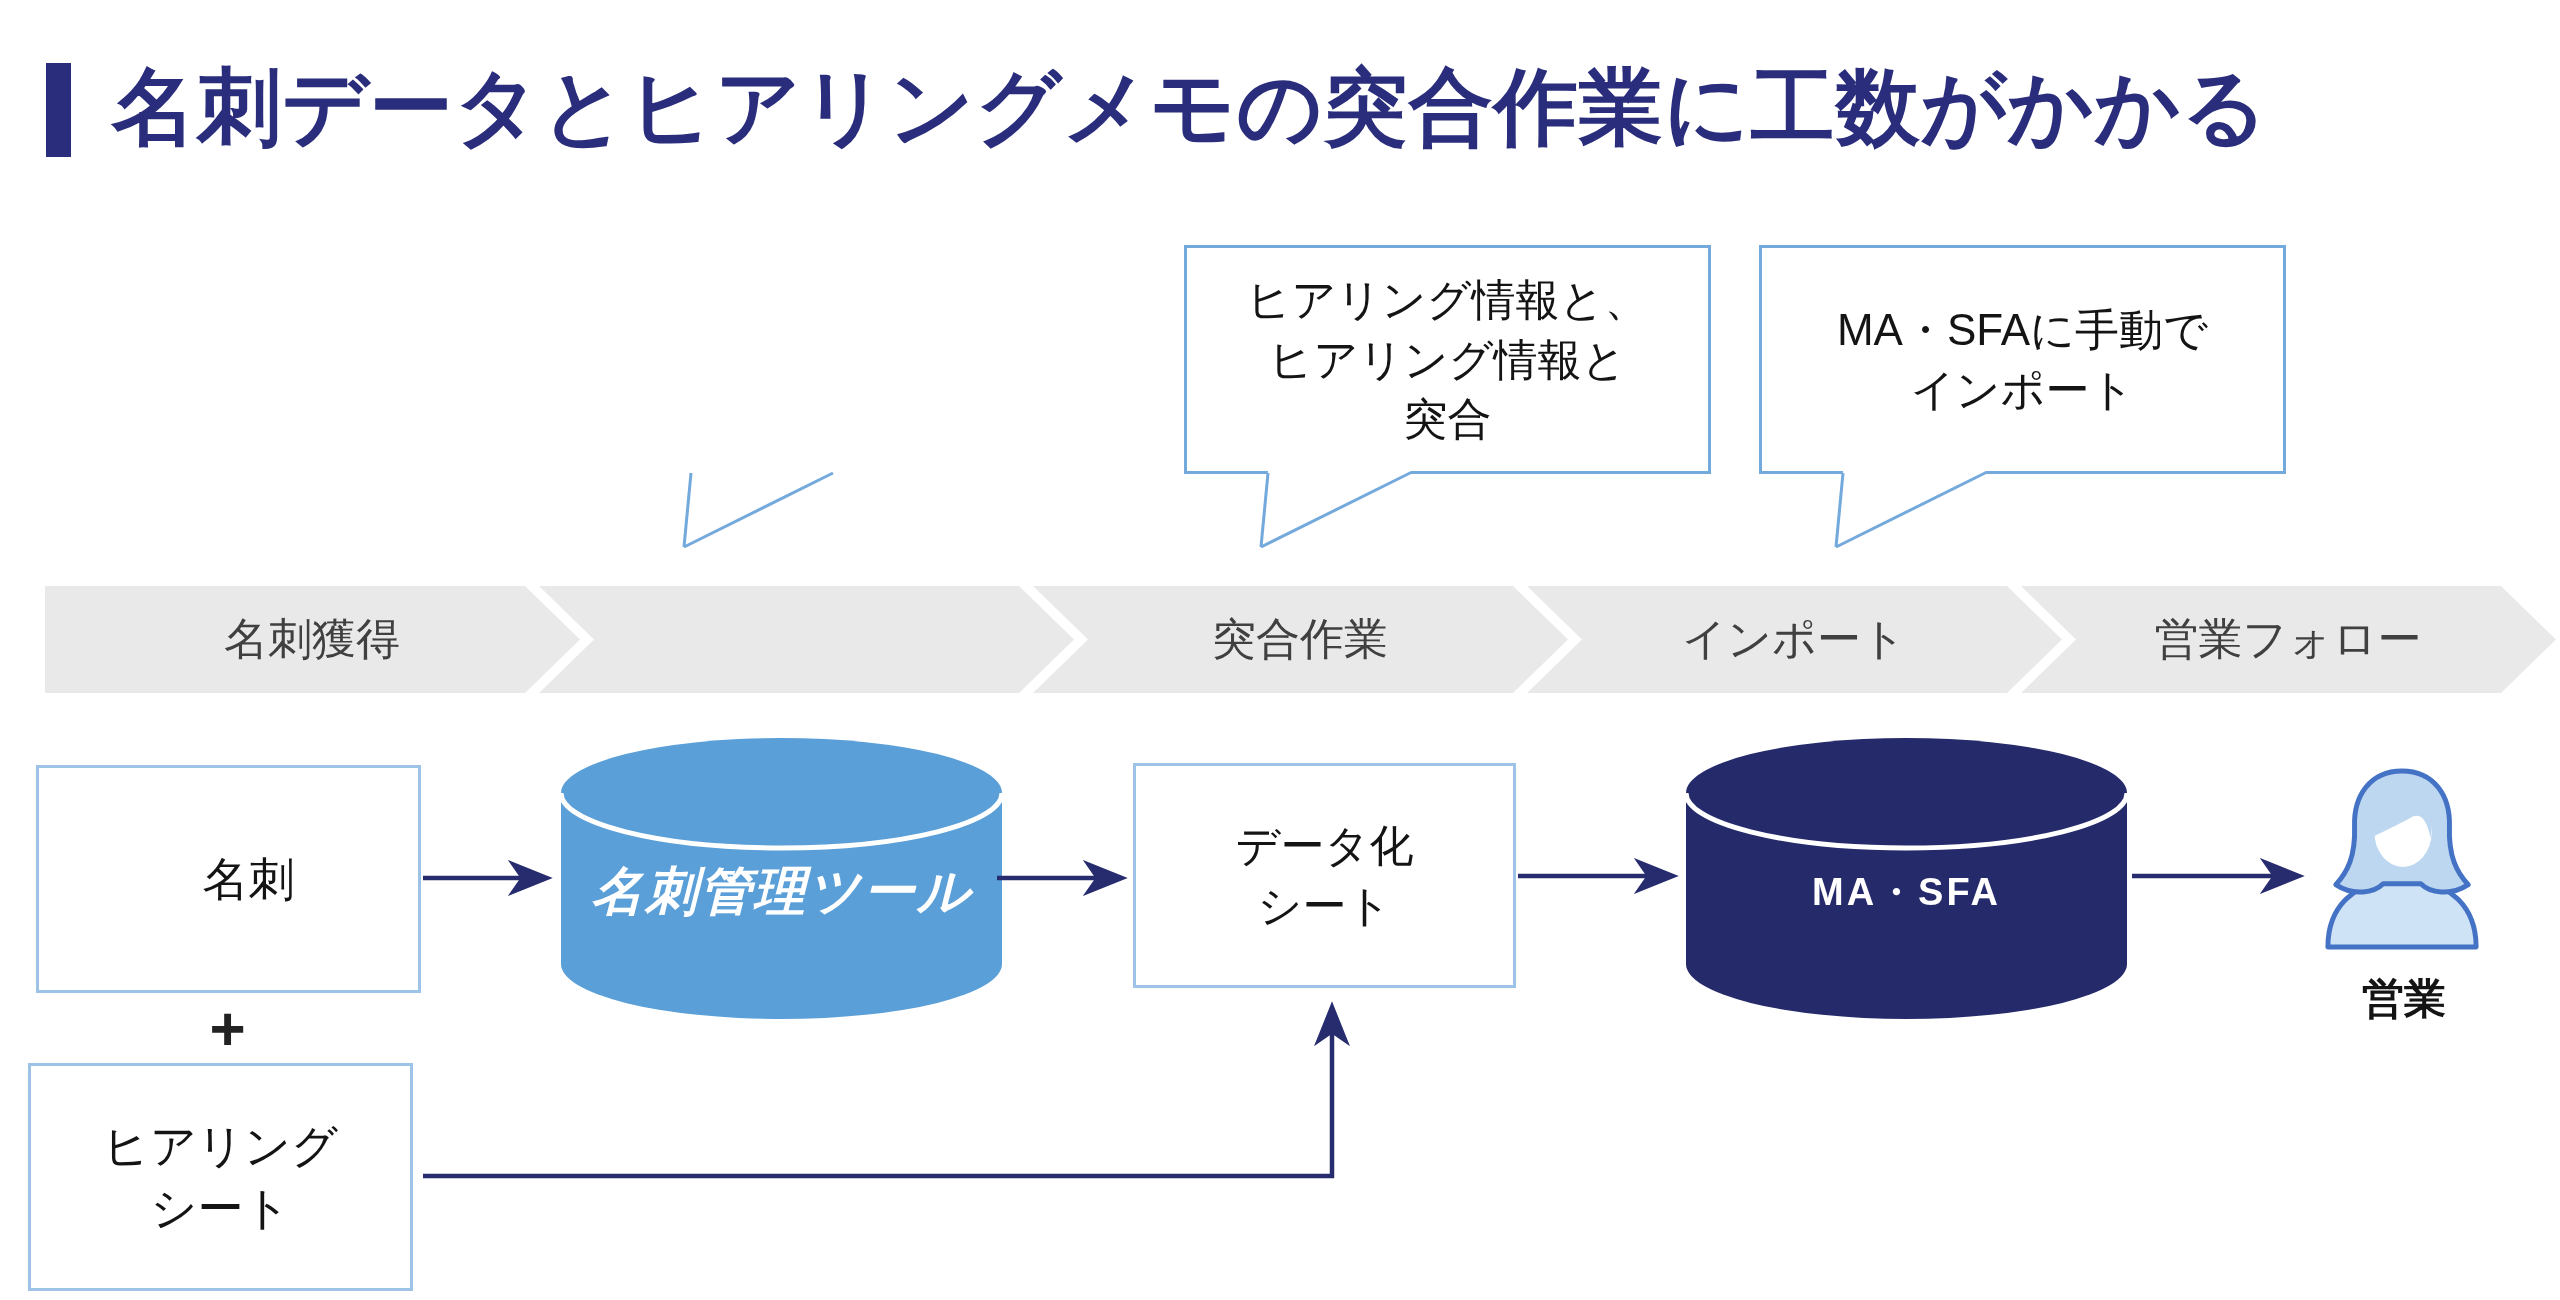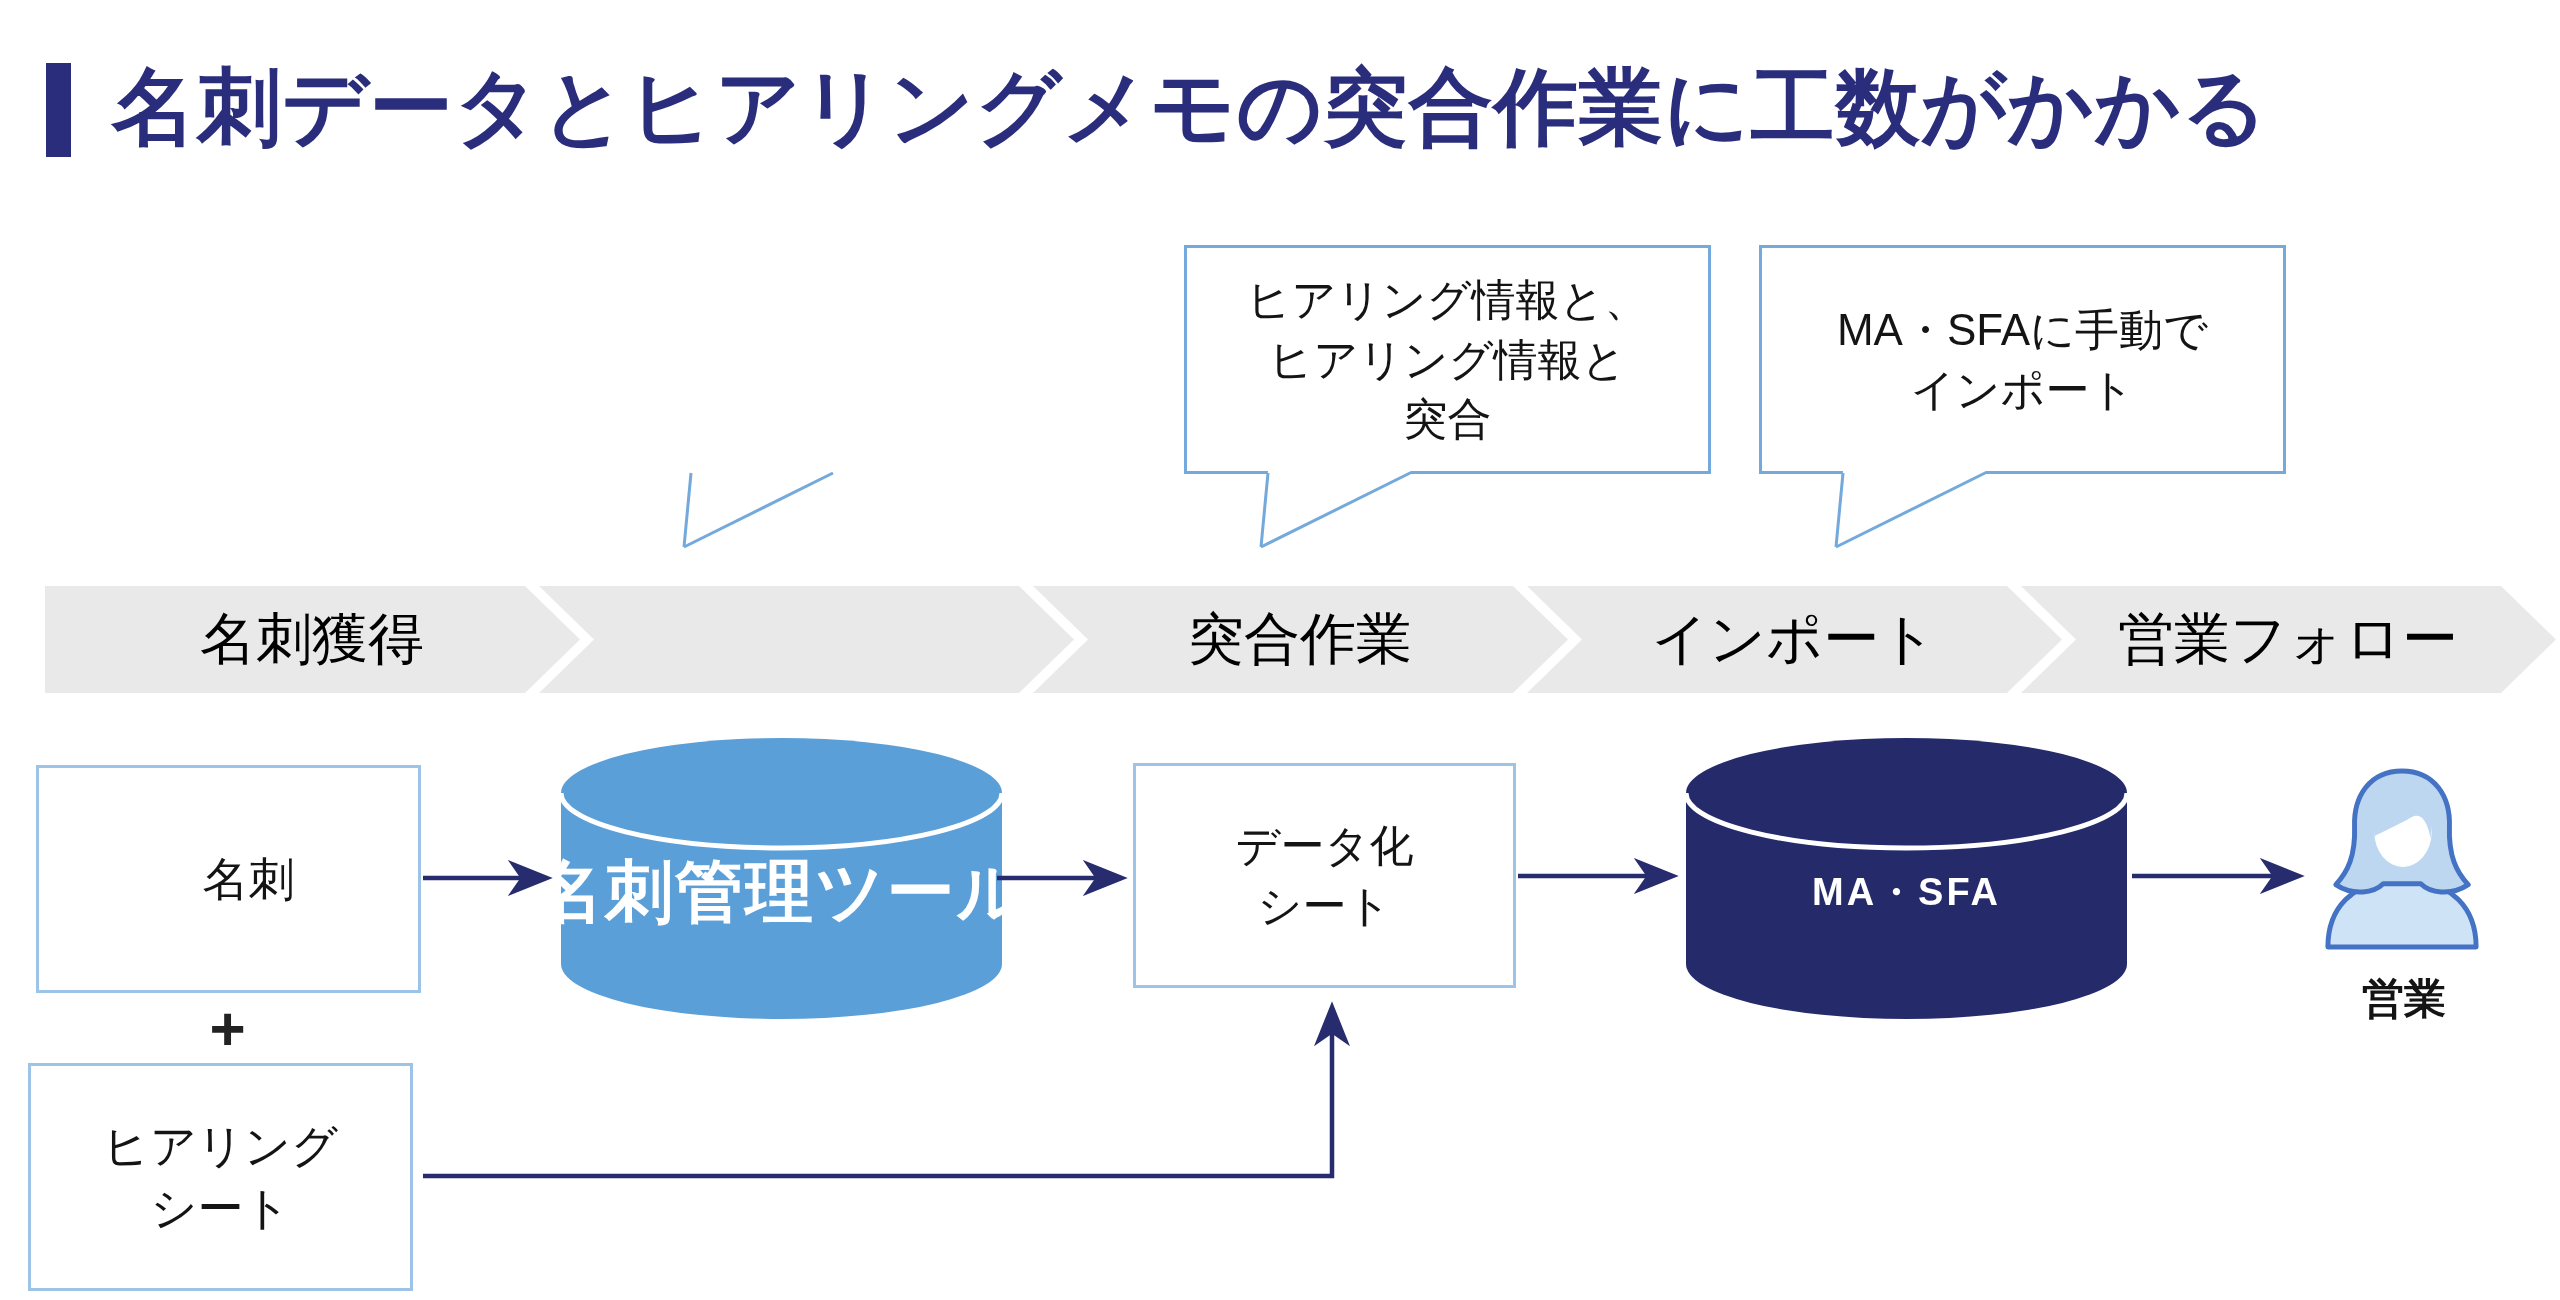--- a/index.html
+++ b/index.html
@@ -25,21 +25,21 @@
   .callout-2{left:1184px;}
   .callout-3{left:1759px;}
   .tail{top:436px;width:170px;height:82px;z-index:3;overflow:visible;}
   .tail-1{left:677px;}
   .tail-2{left:1254px;}
   .tail-3{left:1829px;}
   
   .chevron-svg{left:0;top:553px;width:2560px;height:107px;}
   .step-label{
     top:553px;height:107px;display:flex;align-items:center;justify-content:center;
-    transform:translateX(-50%);font-size:56px;color:#000000;white-space:nowrap;z-index:2;
+    transform:translateX(-50%);font-size:44px;color:#404040;white-space:nowrap;z-index:2;
   }
   
   .flow-box{
     box-sizing:border-box;background:#ffffff;border:3px solid #9DC3E6;
     display:flex;flex-direction:column;align-items:center;justify-content:center;
     text-align:center;font-size:46px;line-height:1.35;color:#141414;
   }
   .card-box{left:36px;top:732px;width:385px;height:228px;padding-left:40px;}
   .spreadsheet-box{left:1133px;top:730px;width:383px;height:225px;font-size:44px;}
   .hearing-box{left:28px;top:1030px;width:385px;height:228px;}
@@ -47,21 +47,21 @@
     left:140px;top:962px;width:175px;height:66px;display:flex;align-items:center;justify-content:center;
     font-size:62px;font-weight:bold;color:#222;
   }
   .cylinder-svg{width:447px;height:285px;}
   .cyl1{left:558px;top:703px;}
   .cyl2{left:1683px;top:703px;}
   .cyl-label{
     width:447px;top:824px;height:70px;display:flex;align-items:center;justify-content:center;
     color:#ffffff;font-weight:bold;white-space:nowrap;z-index:2;
   }
-  .cyl1-label{left:558px;font-size:68px;letter-spacing:2px;}
+  .cyl1-label{left:558px;font-size:52px;letter-spacing:2px;font-style:italic;}
   .cyl2-label{left:1683px;font-size:38px;letter-spacing:3px;}
   .person-svg{left:2318px;top:726px;width:168px;height:196px;}
   .person-label{
     left:2320px;top:938px;width:168px;text-align:center;
     font-size:42px;font-weight:bold;color:#141414;
   }
   
   .arrows-svg{left:0;top:0;width:2560px;height:1300px;pointer-events:none;z-index:4;}
 </style>
 </head>

